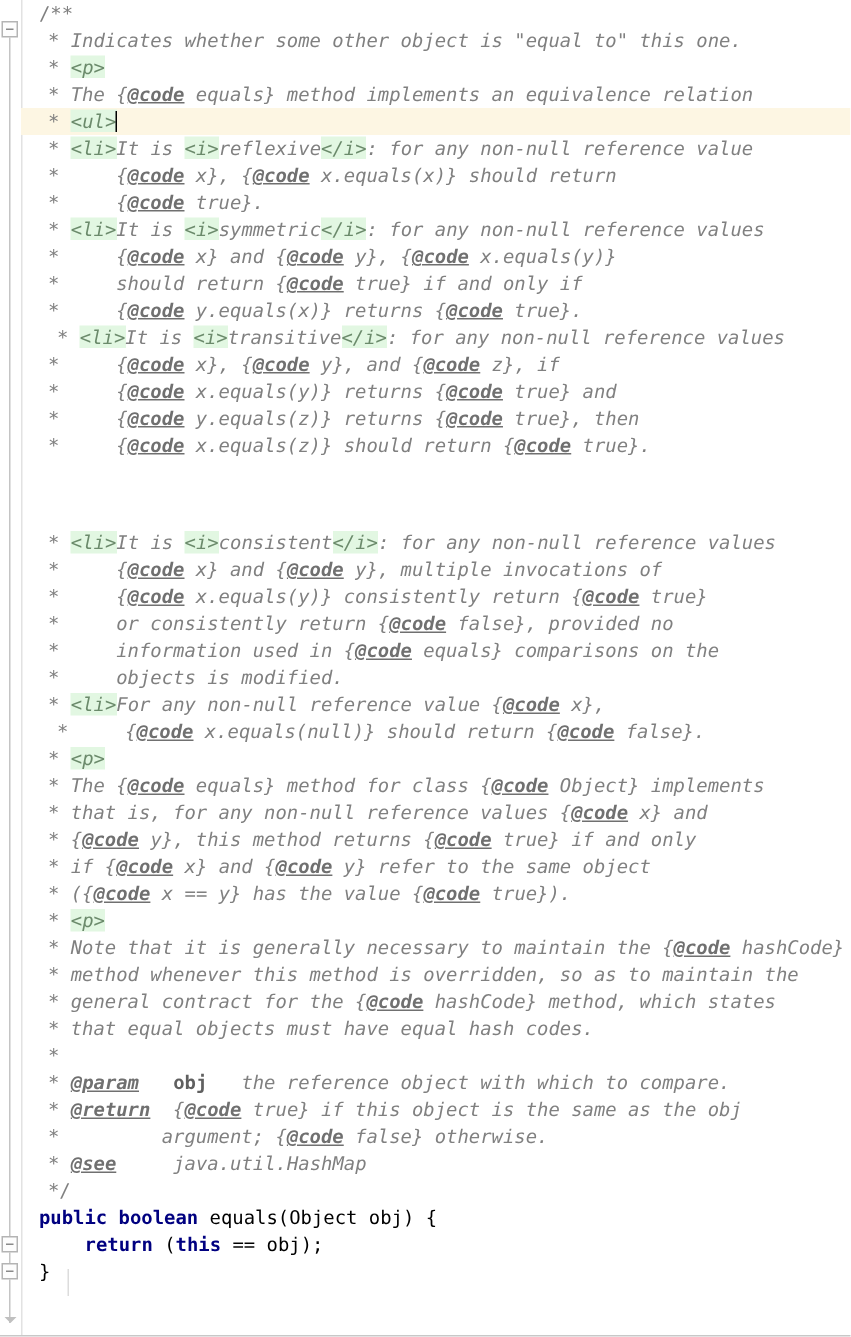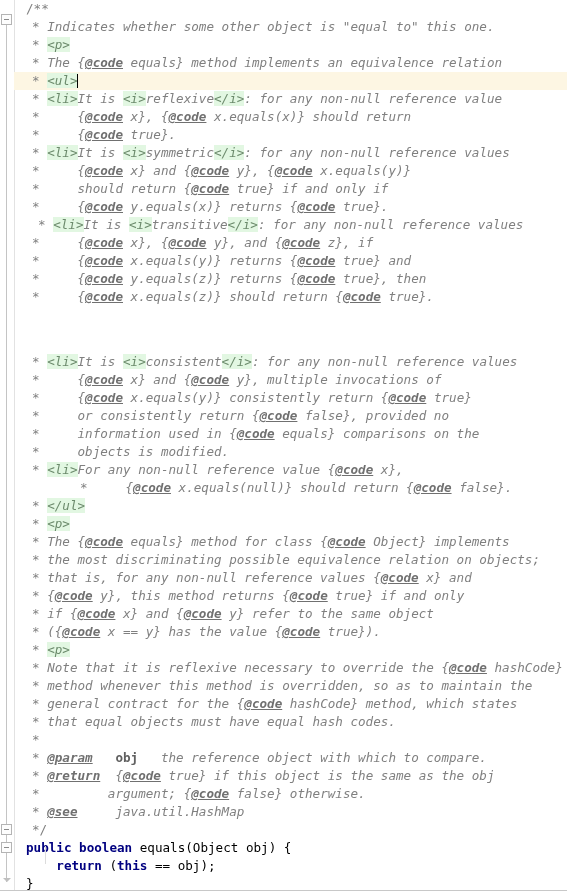--- a/index.html
+++ b/index.html
@@ -147,31 +147,29 @@
       <div class="line" style="padding-left: 18px;"><span class="cmt">*     {</span><span class="inline-tag">@code</span><span class="cmt"> x.equals(y)} returns {</span><span class="inline-tag">@code</span><span class="cmt"> true} and</span></div>
       <div class="line" style="padding-left: 18px;"><span class="cmt">*     {</span><span class="inline-tag">@code</span><span class="cmt"> y.equals(z)} returns {</span><span class="inline-tag">@code</span><span class="cmt"> true}, then</span></div>
       <div class="line" style="padding-left: 18px;"><span class="cmt">*     {</span><span class="inline-tag">@code</span><span class="cmt"> x.equals(z)} should return {</span><span class="inline-tag">@code</span><span class="cmt"> true}.</span></div>
       <div class="line" style="padding-left: 18px; margin-top: 47px;"><span class="cmt">* </span><span class="htmltag">&lt;li&gt;</span><span class="cmt">It is </span><span class="htmltag">&lt;i&gt;</span><span class="cmt">consistent</span><span class="htmltag">&lt;/i&gt;</span><span class="cmt">: for any non-null reference values</span></div>
       <div class="line" style="padding-left: 18px;"><span class="cmt">*     {</span><span class="inline-tag">@code</span><span class="cmt"> x} and {</span><span class="inline-tag">@code</span><span class="cmt"> y}, multiple invocations of</span></div>
       <div class="line" style="padding-left: 18px;"><span class="cmt">*     {</span><span class="inline-tag">@code</span><span class="cmt"> x.equals(y)} consistently return {</span><span class="inline-tag">@code</span><span class="cmt"> true}</span></div>
       <div class="line" style="padding-left: 18px;"><span class="cmt">*     or consistently return {</span><span class="inline-tag">@code</span><span class="cmt"> false}, provided no</span></div>
       <div class="line" style="padding-left: 18px;"><span class="cmt">*     information used in {</span><span class="inline-tag">@code</span><span class="cmt"> equals} comparisons on the</span></div>
       <div class="line" style="padding-left: 18px;"><span class="cmt">*     objects is modified.</span></div>
       <div class="line" style="padding-left: 18px;"><span class="cmt">* </span><span class="htmltag">&lt;li&gt;</span><span class="cmt">For any non-null reference value {</span><span class="inline-tag">@code</span><span class="cmt"> x},</span></div>
-      <div class="line" style="padding-left: 18px; margin-left: 48px;"><span class="cmt">*     {</span><span class="inline-tag">@code</span><span class="cmt"> x.equals(null)} should return {</span><span class="inline-tag">@code</span><span class="cmt"> false}.</span></div>
-      <div class="line" style="padding-left: 18px;"><span class="cmt">* </span><span class="htmltag">&lt;/ul&gt;</span></div>
+      <div class="line" style="padding-left: 24px;"><span class="cmt">*     {</span><span class="inline-tag">@code</span><span class="cmt"> x.equals(null)} should return {</span><span class="inline-tag">@code</span><span class="cmt"> false}.</span></div>
       <div class="line" style="padding-left: 18px;"><span class="cmt">* </span><span class="htmltag">&lt;p&gt;</span></div>
       <div class="line" style="padding-left: 18px;"><span class="cmt">* The {</span><span class="inline-tag">@code</span><span class="cmt"> equals} method for class {</span><span class="inline-tag">@code</span><span class="cmt"> Object} implements</span></div>
-      <div class="line" style="padding-left: 18px;"><span class="cmt">* the most discriminating possible equivalence relation on objects;</span></div>
       <div class="line" style="padding-left: 18px;"><span class="cmt">* that is, for any non-null reference values {</span><span class="inline-tag">@code</span><span class="cmt"> x} and</span></div>
       <div class="line" style="padding-left: 18px;"><span class="cmt">* {</span><span class="inline-tag">@code</span><span class="cmt"> y}, this method returns {</span><span class="inline-tag">@code</span><span class="cmt"> true} if and only</span></div>
       <div class="line" style="padding-left: 18px;"><span class="cmt">* if {</span><span class="inline-tag">@code</span><span class="cmt"> x} and {</span><span class="inline-tag">@code</span><span class="cmt"> y} refer to the same object</span></div>
       <div class="line" style="padding-left: 18px;"><span class="cmt">* ({</span><span class="inline-tag">@code</span><span class="cmt"> x == y} has the value {</span><span class="inline-tag">@code</span><span class="cmt"> true}).</span></div>
       <div class="line" style="padding-left: 18px;"><span class="cmt">* </span><span class="htmltag">&lt;p&gt;</span></div>
-      <div class="line" style="padding-left: 18px;"><span class="cmt">* Note that it is reflexive necessary to override the {</span><span class="inline-tag">@code</span><span class="cmt"> hashCode}</span></div>
+      <div class="line" style="padding-left: 18px;"><span class="cmt">* Note that it is generally necessary to maintain the {</span><span class="inline-tag">@code</span><span class="cmt"> hashCode}</span></div>
       <div class="line" style="padding-left: 18px;"><span class="cmt">* method whenever this method is overridden, so as to maintain the</span></div>
       <div class="line" style="padding-left: 18px;"><span class="cmt">* general contract for the {</span><span class="inline-tag">@code</span><span class="cmt"> hashCode} method, which states</span></div>
       <div class="line" style="padding-left: 18px;"><span class="cmt">* that equal objects must have equal hash codes.</span></div>
       <div class="line" style="padding-left: 18px;"><span class="cmt">*</span></div>
       <div class="line" style="padding-left: 18px;"><span class="cmt">* </span><span class="jdtag">@param</span><span class="cmt">   </span><span class="paramname">obj</span><span class="cmt">   the reference object with which to compare.</span></div>
       <div class="line" style="padding-left: 18px;"><span class="cmt">* </span><span class="jdtag">@return</span><span class="cmt">  {</span><span class="inline-tag">@code</span><span class="cmt"> true} if this object is the same as the obj</span></div>
       <div class="line" style="padding-left: 18px;"><span class="cmt">*         argument; {</span><span class="inline-tag">@code</span><span class="cmt"> false} otherwise.</span></div>
       <div class="line" style="padding-left: 18px;"><span class="cmt">* </span><span class="jdtag">@see</span><span class="cmt">     </span><span class="linkref">java.util.HashMap</span></div>
       <div class="line" style="padding-left: 18px;"><span class="cmt-plain">*/</span></div>
       <div class="line" style="padding-left: 12px;"><span class="kw">public boolean</span><span class="code-txt"> equals(Object obj) {</span></div>

